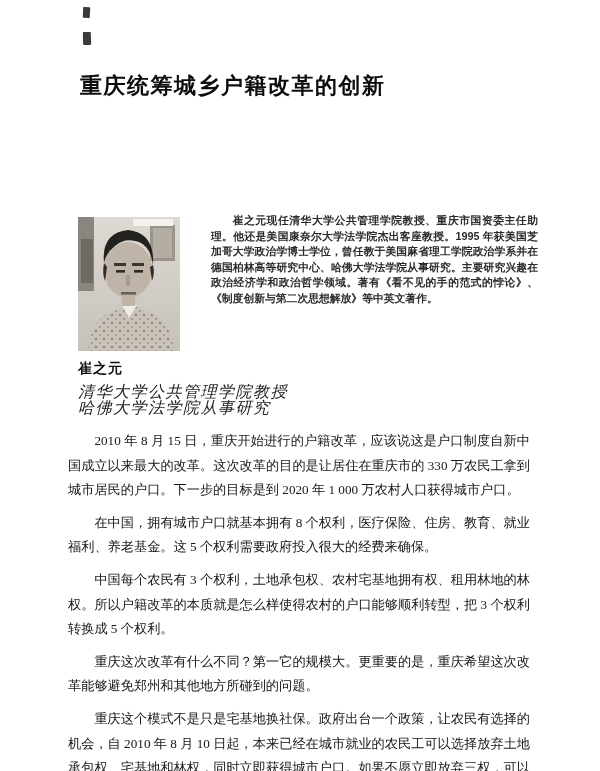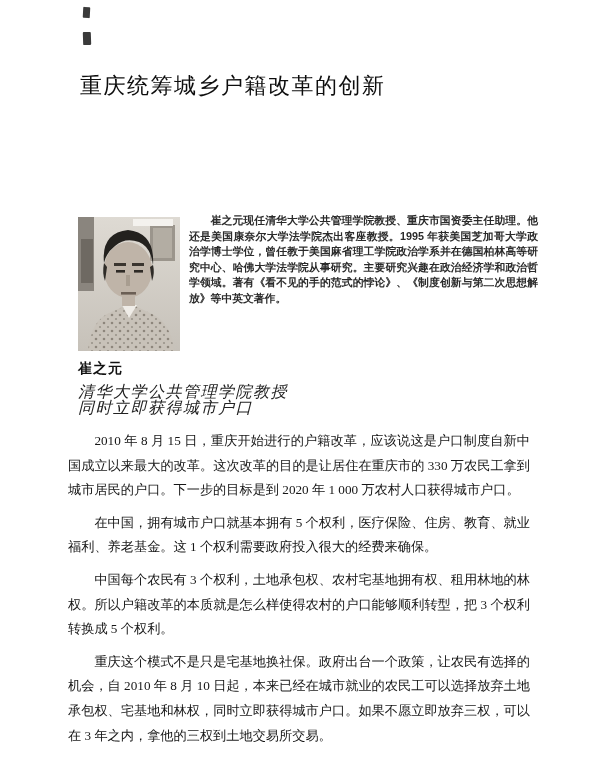--- a/index.html
+++ b/index.html
@@ -17,28 +17,28 @@
     background: #3a3a3a;
     border-radius: 1px;
   }
   .speck-1 { left: 83px; top: 7px;  width: 7px;  height: 11px; transform: rotate(3deg); }
   .speck-2 { left: 83px; top: 32px; width: 8px;  height: 13px; transform: rotate(-2deg); }
   .page-title {
     margin: 0;
     padding: 71px 0 0 80px;
     font-family: "Liberation Sans", "DejaVu Sans", sans-serif;
     font-size: 22px;
-    font-weight: 400;
+    font-weight: 700;
     letter-spacing: 1.5px;
     color: #0d0d0d;
   }
   .profile-row {
     display: flex;
     margin: 110px 62px 0 78px;
-    gap: 9px;
+    gap: 31px;
   }
   .photo-frame {
     flex: none;
     width: 102px;
     height: 134px;
     margin-top: 6px;
     background: #d6d2cb;
     box-shadow: 0 0 0 1px #c2bdb5 inset;
   }
   .photo-frame svg { display:block; }
@@ -126,24 +126,25 @@
         <rect x="43" y="75" width="15" height="2.6" fill="#6b5f55"></rect>
       </svg>
     </div>
 
     <div class="bio">崔之元现任清华大学公共管理学院教授、重庆市国资委主任助理。他还是美国康奈尔大学法学院杰出客座教授。1995 年获美国芝加哥大学政治学博士学位，曾任教于美国麻省理工学院政治学系并在德国柏林高等研究中心、哈佛大学法学院从事研究。主要研究兴趣在政治经济学和政治哲学领域。著有《看不见的手的范式的悖论》、《制度创新与第二次思想解放》等中英文著作。</div>
   </div>
 
   <div class="author-block">
     <div class="author-name">崔之元</div>
     <div class="author-role">清华大学公共管理学院教授</div>
-    <div class="author-role">同时立即获得城市户口</div>
+    <div class="author-role">哈佛大学法学院从事研究</div>
   </div>
 
   <div class="article">
     <p>2010 年 8 月 15 日，重庆开始进行的户籍改革，应该说这是户口制度自新中国成立以来最大的改革。这次改革的目的是让居住在重庆市的 330 万农民工拿到城市居民的户口。下一步的目标是到 2020 年 1 000 万农村人口获得城市户口。</p>
-    <p>在中国，拥有城市户口就基本拥有 5 个权利，医疗保险、住房、教育、就业福利、养老基金。这 1 个权利需要政府投入很大的经费来确保。</p>
+    <p>在中国，拥有城市户口就基本拥有 8 个权利，医疗保险、住房、教育、就业福利、养老基金。这 5 个权利需要政府投入很大的经费来确保。</p>
     <p>中国每个农民有 3 个权利，土地承包权、农村宅基地拥有权、租用林地的林权。所以户籍改革的本质就是怎么样使得农村的户口能够顺利转型，把 3 个权利转换成 5 个权利。</p>
+    <p>重庆这次改革有什么不同？第一它的规模大。更重要的是，重庆希望这次改革能够避免郑州和其他地方所碰到的问题。</p>
     <p>重庆这个模式不是只是宅基地换社保。政府出台一个政策，让农民有选择的机会，自 2010 年 8 月 10 日起，本来已经在城市就业的农民工可以选择放弃土地承包权、宅基地和林权，同时立即获得城市户口。如果不愿立即放弃三权，可以在 3 年之内，拿他的三权到土地交易所交易。</p>
 
   </div>
 
 </div>
 
 </body></html>

